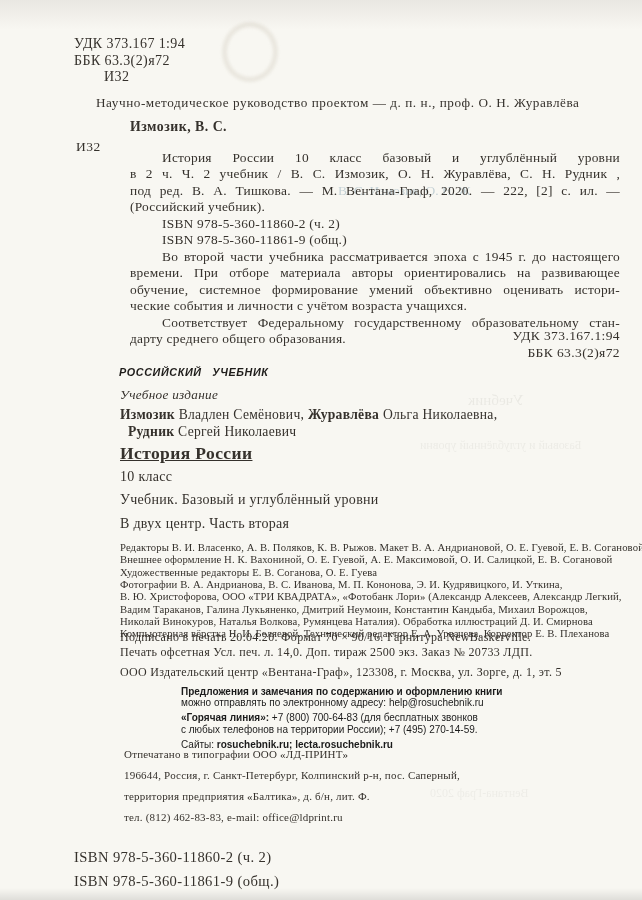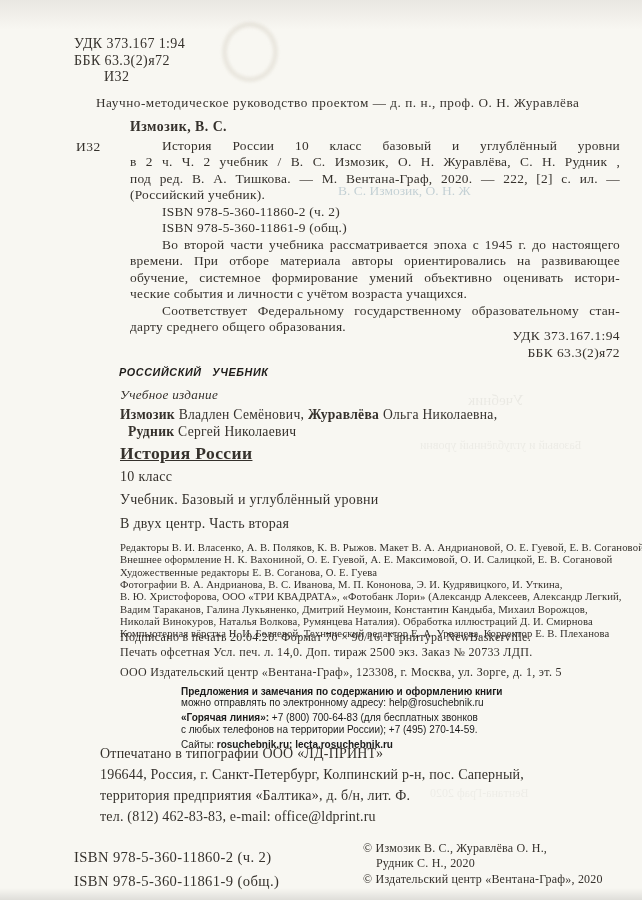--- a/index.html
+++ b/index.html
@@ -15,21 +15,21 @@
   .abs{position:absolute;}
   .bd{font-weight:bold;}
   .it{}
 
   .udc-top{left:74px;top:36px;font-size:14px;line-height:16.5px;letter-spacing:.4px;}
   .udc-top .ind{padding-left:30px;}
   .supervision{left:96px;top:95px;font-size:13.2px;letter-spacing:.55px;white-space:nowrap;}
 
   .author-head{left:130px;top:119px;font-size:13.8px;font-weight:bold;letter-spacing:.5px;}
   .cat-code{left:76px;top:139px;font-size:13.5px;letter-spacing:.5px;}
-  .bib{left:130px;top:138px;width:490px;font-size:13.4px;line-height:16.45px;letter-spacing:.25px;}
+  .bib{left:130px;top:150px;width:490px;font-size:13.4px;line-height:16.45px;letter-spacing:.25px;}
   .bib .ind1{padding-left:32px;}
   .bib .j{text-align:justify;text-align-last:justify;}
   .udc-right{right:22px;top:328px;text-align:right;font-size:13.5px;line-height:16.8px;letter-spacing:.4px;}
 
   .brand{left:119px;top:366px;font-family:"Liberation Sans","DejaVu Sans",sans-serif;
     font-size:10.8px;font-weight:bold;letter-spacing:.6px;word-spacing:7px;color:#1e1c1a;font-style:italic;}
   .kind{left:120px;top:387px;font-size:13.2px;font-style:italic;letter-spacing:.3px;font-family:Liberation Serif, serif;}
   .authors1{left:120px;top:407px;font-size:13.6px;letter-spacing:.3px;}
   .authors2{left:120px;top:424px;font-size:13.6px;letter-spacing:.3px;margin-left:8px;}
   .ed-title{left:120px;top:443px;font-size:17.5px;font-weight:bold;letter-spacing:.4px;text-decoration:underline;}
@@ -38,21 +38,21 @@
   .parts{left:120px;top:516px;font-size:14px;letter-spacing:.3px;}
   .credits{left:120px;top:541px;font-size:10.7px;line-height:12.35px;letter-spacing:.1px;white-space:nowrap;}
 
   .prepress{left:120px;top:630px;font-size:12px;line-height:15.2px;letter-spacing:.3px;}
   .publisher{left:120px;top:665px;font-size:12px;letter-spacing:.3px;white-space:nowrap;}
 
   .feedback{left:181px;top:686px;font-family:"Liberation Sans","DejaVu Sans",sans-serif;
     font-size:10px;line-height:11.4px;color:#1b1b1b;letter-spacing:0;}
   .fb-gap{height:3.5px;}
 
-  .printer{left:100px;top:744px;font-size:14px;line-height:20.9px;letter-spacing:.2px;}
+  .printer{left:124px;top:744px;font-size:11px;line-height:20.9px;letter-spacing:.2px;}
 
   .isbn-footer{left:74px;top:846px;font-size:14.6px;line-height:23.5px;letter-spacing:.4px;}
   .copyright{left:363px;top:841px;font-size:12px;line-height:15.4px;letter-spacing:.2px;}
   .copyright .ind{padding-left:13px;}
 
   .ghost{position:absolute;color:#8a8a80;pointer-events:none;filter:blur(.6px);white-space:nowrap;}
   .g-mirror{transform:scaleX(-1);}
   .ghost-logo{position:absolute;left:222px;top:22px;width:46px;height:50px;border-radius:50%;
     border:5px solid rgba(180,172,150,.20);filter:blur(1.5px);pointer-events:none;}
   .g1{left:338px;top:183px;font-size:13.5px;color:#0c4a6e;opacity:.22;}
@@ -142,19 +142,14 @@
     <div>Отпечатано в типографии ООО «ЛД-ПРИНТ»</div>
     <div>196644, Россия, г. Санкт-Петербург, Колпинский р-н, пос. Саперный,</div>
     <div>территория предприятия «Балтика», д. б/н, лит. Ф.</div>
     <div>тел. (812) 462-83-83, e-mail: office@ldprint.ru</div>
   </div>
 
   <div class="abs isbn-footer">
     <div>ISBN 978-5-360-11860-2 (ч. 2)</div>
     <div>ISBN 978-5-360-11861-9 (общ.)</div>
   </div>
-  <div class="abs copyright">
-    <div>© Измозик В. С., Журавлёва О. Н.,</div>
-    <div class="ind">Рудник С. Н., 2020</div>
-    <div>© Издательский центр «Вентана-Граф», 2020</div>
-  </div>
 
 </div>
 
 </body></html>

